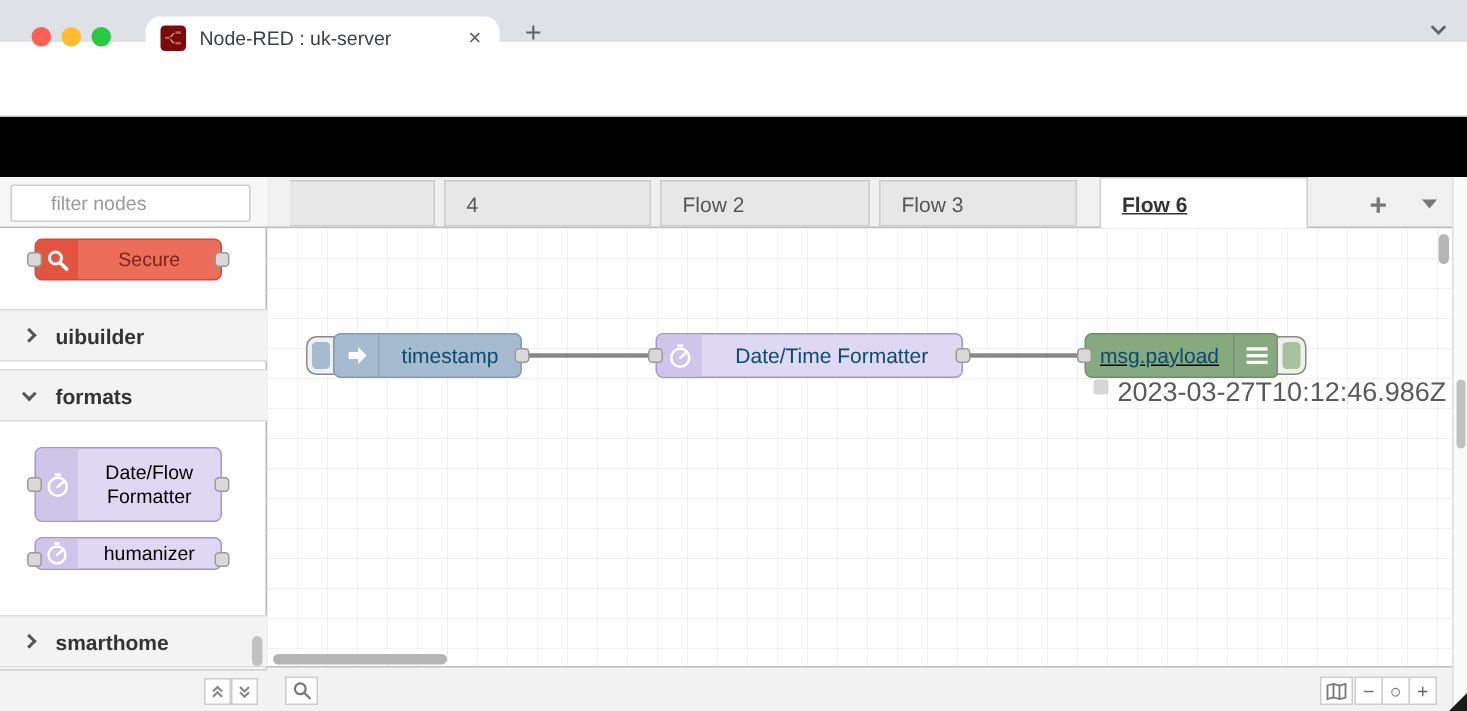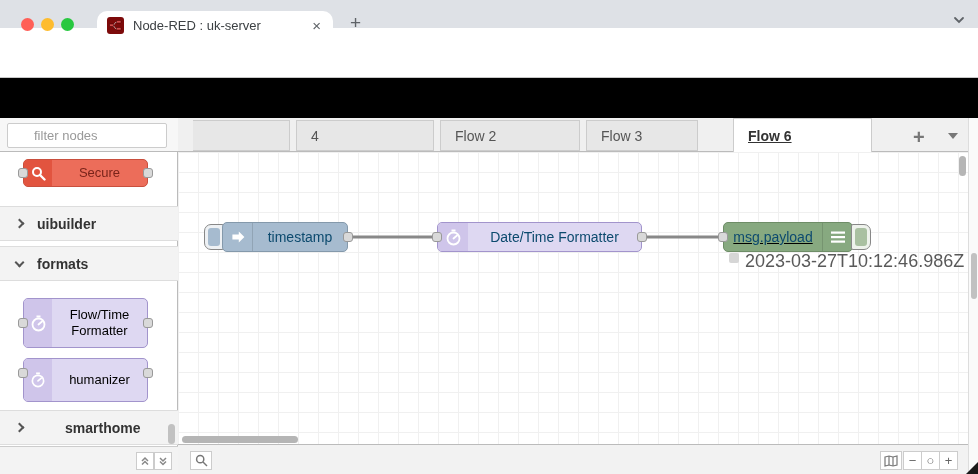--- a/index.html
+++ b/index.html
@@ -263,41 +263,41 @@
 
     <div class="pnode" style="left:23px; top:180px; width:125px; height:50px; background:#ded8f2; border:1px solid #a294cc;">
       <div class="icbox" style="width:28px; background:#cfc5ea;">
         <svg width="17" height="17" viewBox="0 0 17 17">
           <circle cx="8.5" cy="9.5" r="6" fill="none" stroke="#fff" stroke-width="1.8"></circle>
           <line x1="8.5" y1="9.5" x2="12" y2="6.5" stroke="#fff" stroke-width="1.8" stroke-linecap="round"></line>
           <rect x="6.5" y="0.5" width="4" height="2" fill="#fff"></rect>
         </svg>
       </div>
       <div class="nlabel">
-        <div>Flow/Time</div>
+        <div>Date/Flow</div>
         <div>Formatter</div>
       </div>
     </div>
     <div class="port" style="left:18px; top:200px;"></div>
     <div class="port" style="left:143px; top:200px;"></div>
 
-    <div class="pnode" style="left:23px; top:240px; width:125px; height:44px; background:#ded8f2; border:1px solid #a294cc;">
+    <div class="pnode" style="left:23px; top:240px; width:125px; height:22px; background:#ded8f2; border:1px solid #a294cc;">
       <div class="icbox" style="width:28px; background:#cfc5ea;">
         <svg width="16" height="16" viewBox="0 0 17 17">
           <circle cx="8.5" cy="9.5" r="6" fill="none" stroke="#fff" stroke-width="1.8"></circle>
           <line x1="8.5" y1="9.5" x2="12" y2="6.5" stroke="#fff" stroke-width="1.8" stroke-linecap="round"></line>
           <rect x="6.5" y="0.5" width="4" height="2" fill="#fff"></rect>
         </svg>
       </div>
       <div class="nlabel">humanizer</div>
     </div>
     <div class="port" style="left:18px; top:250px;"></div>
     <div class="port" style="left:143px; top:250px;"></div>
 
-    <div class="pcat" style="top:292px;gap:28px;">
+    <div class="pcat" style="top:292px;">
       <span class="chev chev-right"></span>
       <span class="pcat-label">smarthome</span>
     </div>
 
     <div class="pal-scroll"></div>
 
     <div class="pal-foot">
       <div class="pf-btn" style="left:136px;">
         <svg width="12" height="12" viewBox="0 0 12 12">
           <polyline points="3,6 6,3 9,6" fill="none" stroke="#888" stroke-width="1.5"></polyline>
@@ -318,21 +318,21 @@
   <div class="flowtabs">
     <div class="ftab" style="left:15px; width:97px; border-left:none;">
       <span></span>
     </div>
     <div class="ftab" style="left:118px; width:138px;">
       <span>4</span>
     </div>
     <div class="ftab" style="left:262px; width:140px;">
       <span>Flow 2</span>
     </div>
-    <div class="ftab" style="left:408px; width:112px;">
+    <div class="ftab" style="left:408px; width:132px;">
       <span>Flow 3</span>
     </div>
     <div class="ftab active" style="left:555px; width:139px;text-decoration:underline;">
       <span>Flow 6</span>
     </div>
     <div class="ftab-plus">+</div>
     <div class="ftab-car"></div>
   </div>
 
   <div class="canvas">

